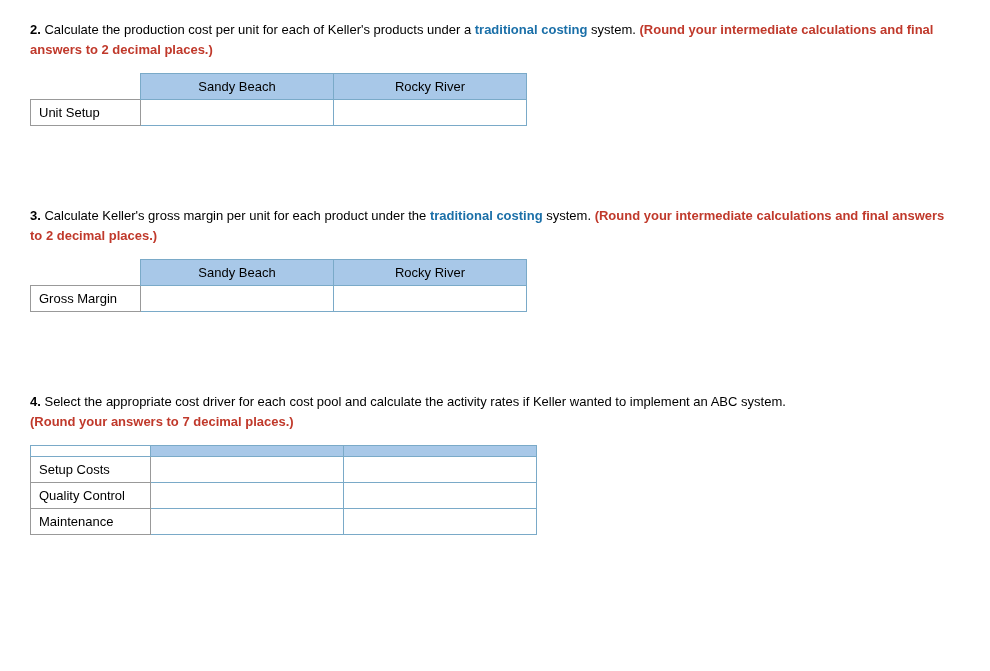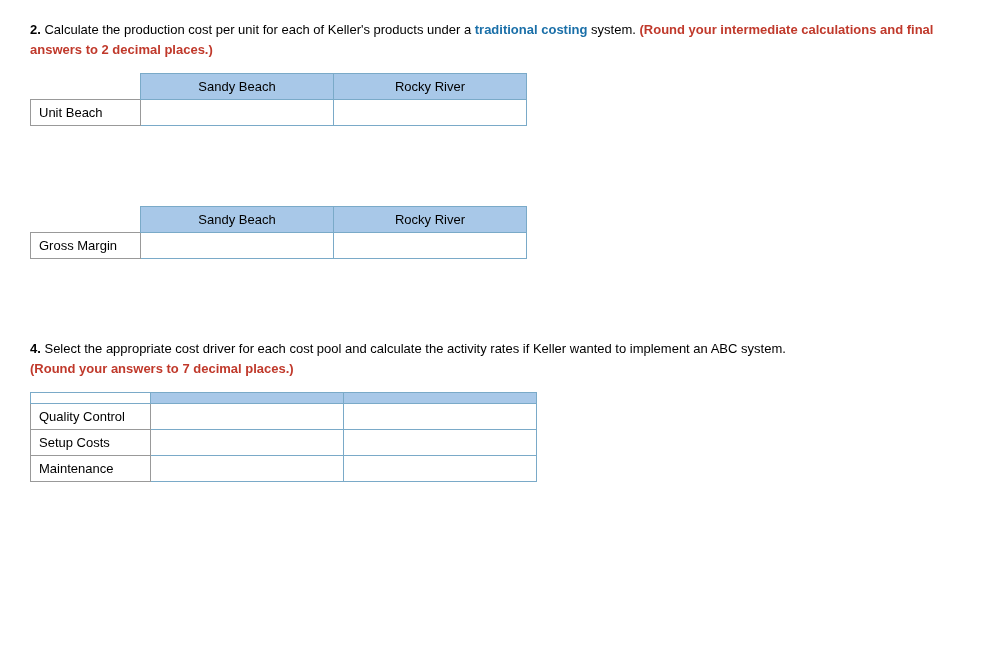--- a/index.html
+++ b/index.html
@@ -94,35 +94,43 @@
   <table>
     <thead>
       <tr>
         <th style="background:transparent;border:none;border-right:1px solid #7aaac8;min-width:110px;"></th>
         <th>Sandy Beach</th>
         <th>Rocky River</th>
       </tr>
     </thead>
     <tbody>
       <tr>
-        <td class="label-cell">Unit Beach</td>
+        <td class="label-cell">Unit Setup</td>
         <td class="input-cell">
           <input type="text" value="" style="">
         </td>
         <td class="input-cell">
           <input type="text" value="" style="">
         </td>
       </tr>
     </tbody>
   </table>
 </div>
 
 <div style="height: 50px;"></div>
 
 <div class="question-block">
+  <p class="question-text">
+    <span><strong>3.</strong></span>
+    Calculate Keller's gross margin per unit for each product under the
+    <span class="highlight-blue">traditional</span>
+    <span class="highlight-blue">costing</span>
+    system.
+    <span class="highlight-red">(Round your intermediate calculations and final answers to 2 decimal places.)</span>
+  </p>
 
   <table>
     <thead>
       <tr>
         <th style="background:transparent;border:none;border-right:1px solid #7aaac8;min-width:110px;"></th>
         <th>Sandy Beach</th>
         <th>Rocky River</th>
       </tr>
     </thead>
     <tbody>
@@ -152,30 +160,30 @@
   <table class="table-q4">
     <thead>
       <tr>
         <th style="min-width:120px;background:transparent;border:1px solid #7aaac8;"></th>
         <th style="min-width:130px;"></th>
         <th style="min-width:130px;"></th>
       </tr>
     </thead>
     <tbody>
       <tr>
+        <td class="label-cell">Setup Costs</td>
+        <td class="input-cell">
+          <input type="text" value="" style="">
+        </td>
+        <td class="input-cell">
+          <input type="text" value="" style="">
+        </td>
+      </tr>
+      <tr>
         <td class="label-cell">Quality Control</td>
-        <td class="input-cell">
-          <input type="text" value="" style="">
-        </td>
-        <td class="input-cell">
-          <input type="text" value="" style="">
-        </td>
-      </tr>
-      <tr>
-        <td class="label-cell">Setup Costs</td>
         <td class="input-cell">
           <input type="text" value="" style="">
         </td>
         <td class="input-cell">
           <input type="text" value="" style="">
         </td>
       </tr>
       <tr>
         <td class="label-cell">Maintenance</td>
         <td class="input-cell">

